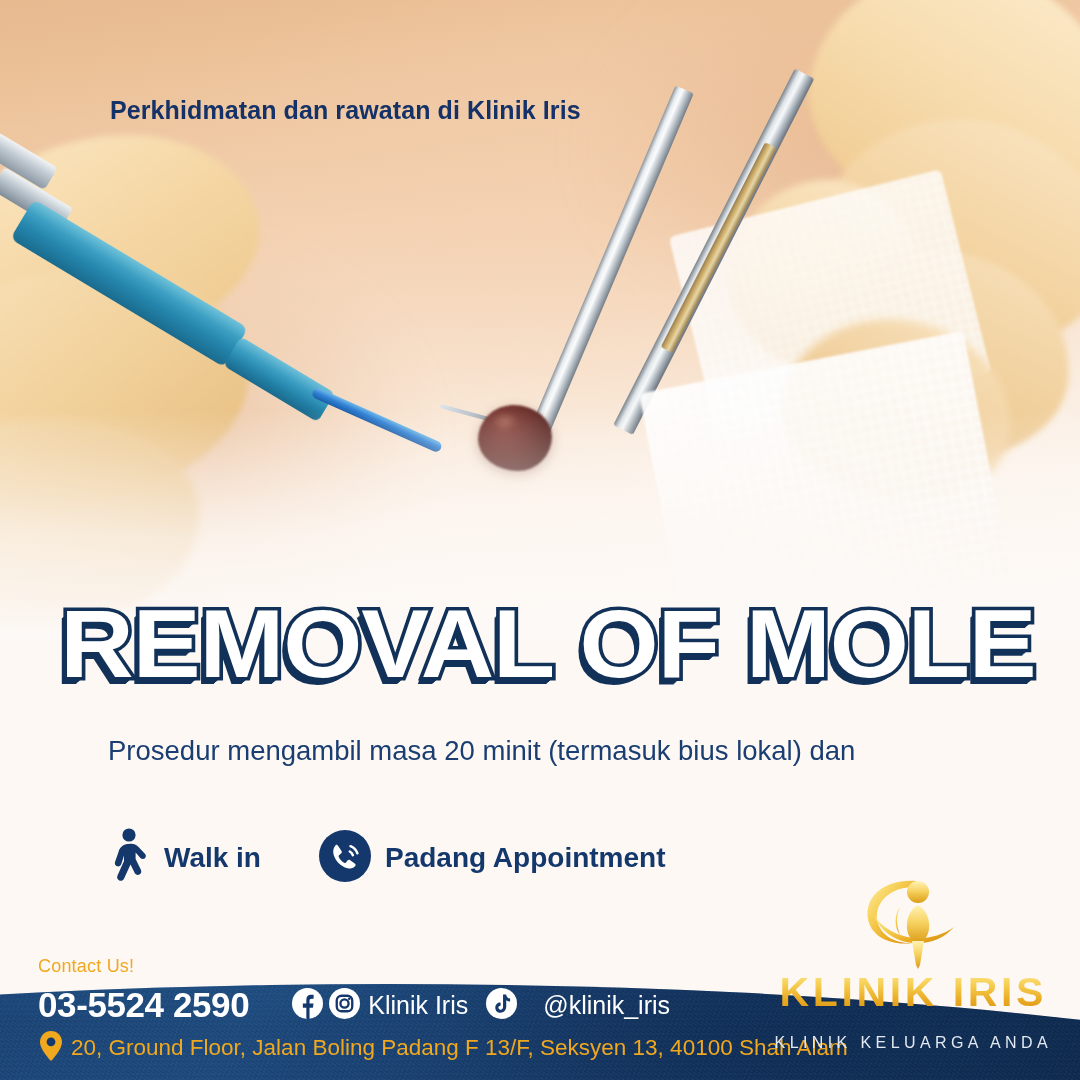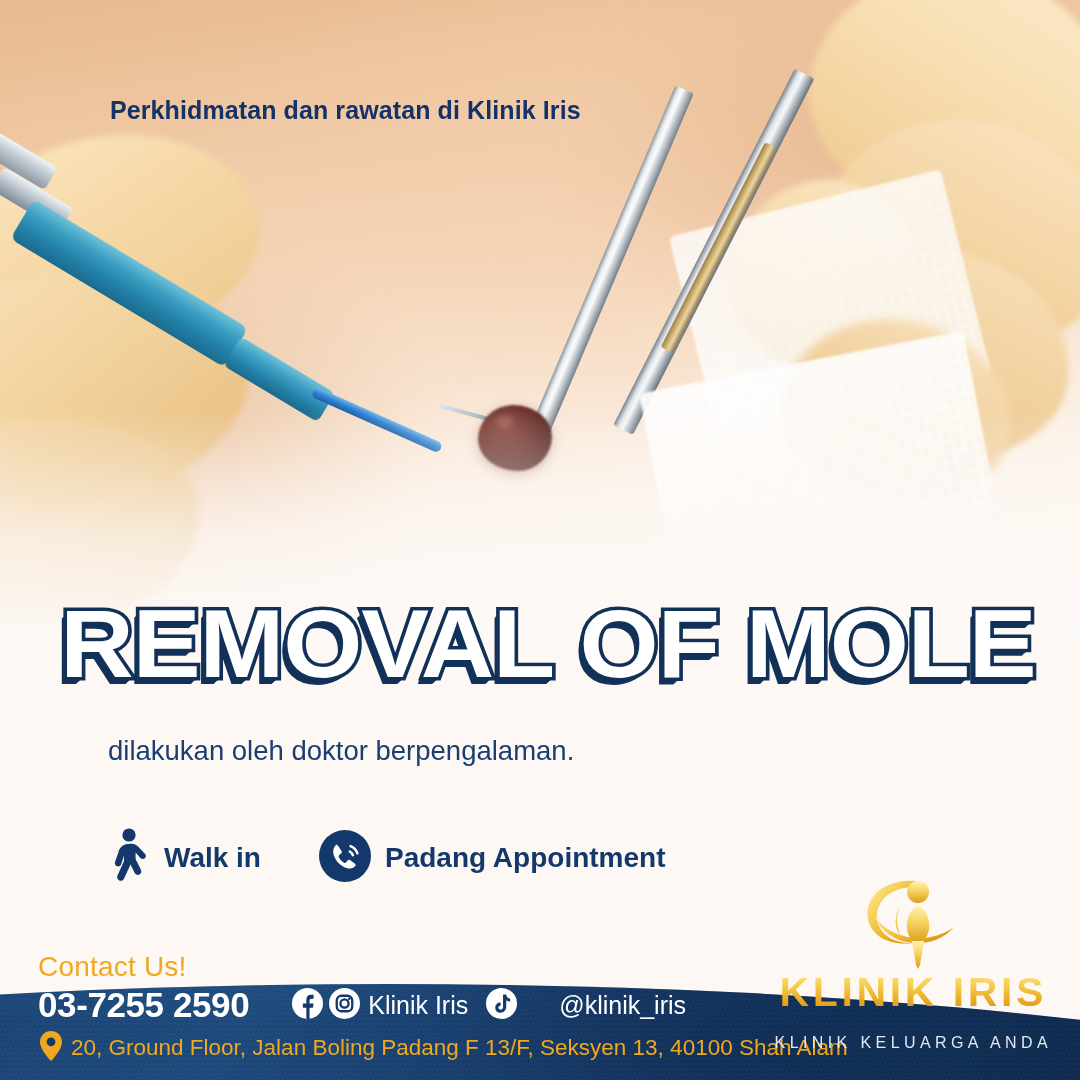--- a/index.html
+++ b/index.html
@@ -239,21 +239,21 @@
       repeating-linear-gradient(0deg, rgba(255,255,255,.04) 0 2px, rgba(0,0,0,.04) 2px 5px);
   }
   .footer-edge {
     position:absolute; left:0; bottom:0; width:1080px; height:200px;
     clip-path: ellipse(112% 100% at 36% 152%);
     background:linear-gradient(to bottom, rgba(255,255,255,.17) 0 3px, rgba(255,255,255,0) 9px);
   }
 
   .contact-block { position:absolute; left:38px; bottom:55px; z-index:90; }
   .contact-us {
-    font-size:28px; color:#f0a81e; letter-spacing:.2px; margin-bottom:2px;
+    font-size:18px; color:#f0a81e; letter-spacing:.2px; margin-bottom:8px;
   }
   .phone-row { display:flex; align-items:center; }
   .phone {
     font-size:35px; font-weight:bold; color:#ffffff; letter-spacing:-.4px;
   }
   .socials { display:flex; align-items:center; margin-left:43px; }
   .soc-label { font-size:25px; color:#fff; margin-left:8px; white-space:nowrap; }
   .soc-gap { width:18px; }
   .soc-gap2 { width:26px; }
 
@@ -319,21 +319,21 @@
     <div class="photo-fade"></div>
   </div>
 
   <div class="kicker">Perkhidmatan dan rawatan di Klinik Iris</div>
 
   <div class="headline-wrap">
     <div class="headline">REMOVAL OF MOLE</div>
   </div>
 
   <div class="body-copy">
-    <div class="l2">dilakukan oleh doktor berpengalaman.</div>
+    <div class="l1">Prosedur mengambil masa 20 minit (termasuk bius lokal) dan</div>
   </div>
 
   <div class="cta-row">
 
     <div class="cta">
       <span>
         <svg width="44" height="56" viewBox="0 0 44 56" fill="#14386c">
           <circle cx="23" cy="7" r="6.6"></circle>
           <path d="M21 16 C16 17 13.5 20 12.5 24 L9 34 C8.4 36 9.4 37.8 11.2 38.3
                    C13 38.8 14.7 37.7 15.3 35.9 L18 27.6 L18 33
@@ -372,21 +372,21 @@
 
   <div class="footer">
     <div class="footer-bg"></div>
     <div class="footer-tex"></div>
     <div class="footer-edge"></div>
   </div>
 
   <div class="contact-block">
     <div class="contact-us">Contact Us!</div>
     <div class="phone-row">
-      <span class="phone">03-7255 2590</span>
+      <span class="phone">03-5524 2590</span>
 
       <span class="socials">
         <span>
           <svg width="31" height="31" viewBox="0 0 32 32">
             <circle cx="16" cy="16" r="16" fill="#ffffff"></circle>
             <path d="M18.1 32 L18.1 20.4 L21.6 20.4 L22.2 15.9 L18.1 15.9 L18.1 13.2
                      C18.1 11.9 18.5 11 20.4 11 L22.3 11 L22.3 7 C21.9 6.95 20.8 6.85 19.5 6.85
                      C16.7 6.85 14.8 8.6 14.8 11.8 L14.8 15.9 L11.2 15.9 L11.2 20.4 L14.8 20.4
                      L14.8 31.6 C15.2 31.85 15.6 32 16 32 Z" fill="#14386c"></path>
           </svg>
@@ -407,21 +407,21 @@
             <circle cx="16" cy="16" r="16" fill="#ffffff"></circle>
             <path d="M17.6 6.6 L20.8 6.6 C21.1 9 22.4 10.6 24.9 10.9 L24.9 14
                      C23.4 14 22.1 13.5 20.9 12.6 L20.9 19.2
                      C20.9 23 18.2 25.6 14.9 25.6 C11.9 25.6 9.6 23.3 9.6 20.3
                      C9.6 17.1 12.1 14.9 15.1 15.1 L15.1 18.3
                      C14 18.1 12.8 18.9 12.8 20.2 C12.8 21.4 13.8 22.4 15 22.4
                      C16.4 22.4 17.6 21.3 17.6 19.6 Z" fill="#14386c"></path>
           </svg>
         </span>
         <span class="soc-gap2"></span>
-        <span class="soc-label" style="margin-left:16px">@klinik_iris</span>
+        <span class="soc-label" style="margin-left:0">@klinik_iris</span>
       </span>
     </div>
   </div>
 
   <div class="address-row">
     <span>
       <svg width="26" height="32" viewBox="0 0 26 32">
         <path d="M13 1 C6.9 1 2 5.9 2 12 C2 20 13 31 13 31 C13 31 24 20 24 12
                  C24 5.9 19.1 1 13 1 Z" fill="#f0a81e"></path>
         <circle cx="13" cy="11.8" r="4.4" fill="#14386c"></circle>

